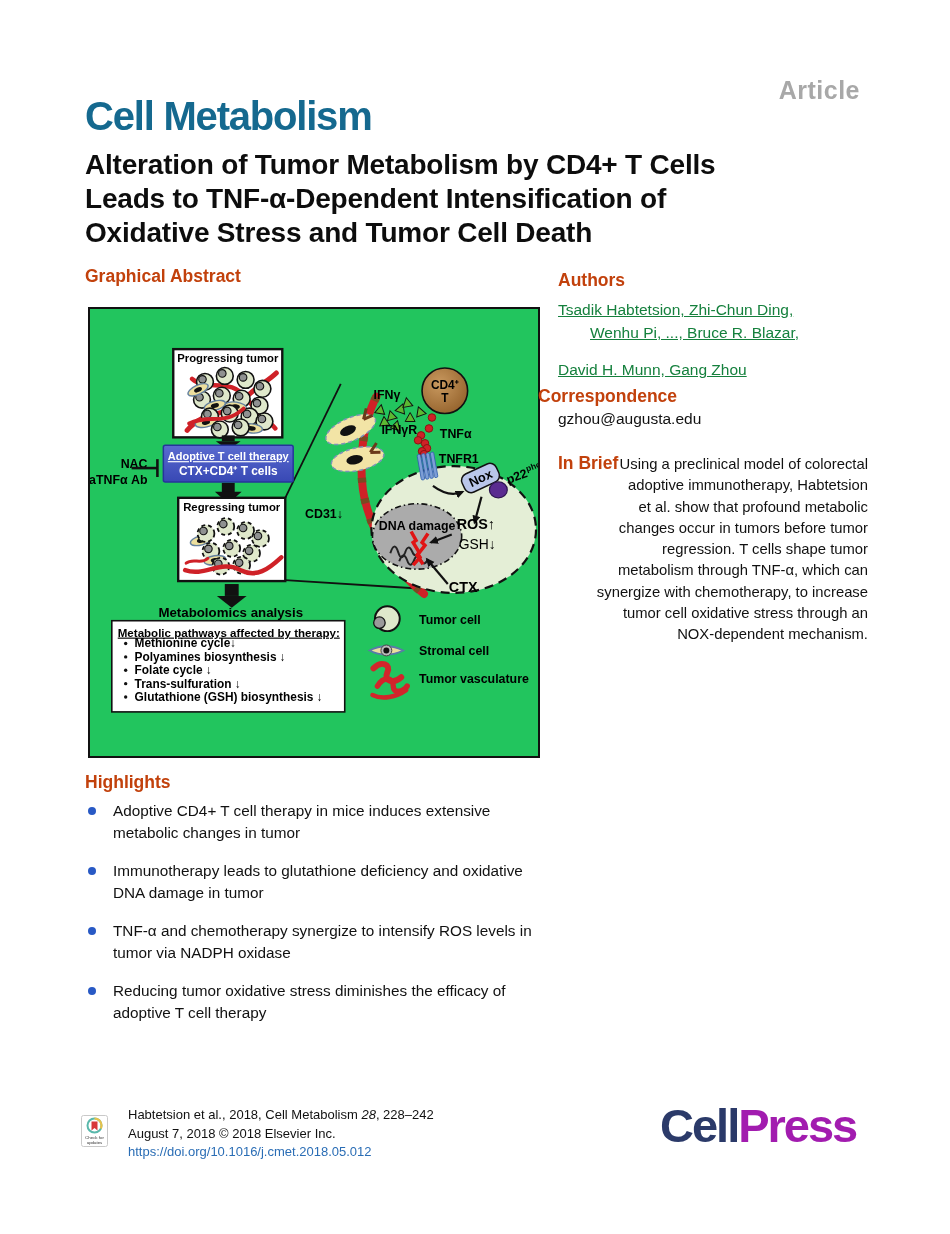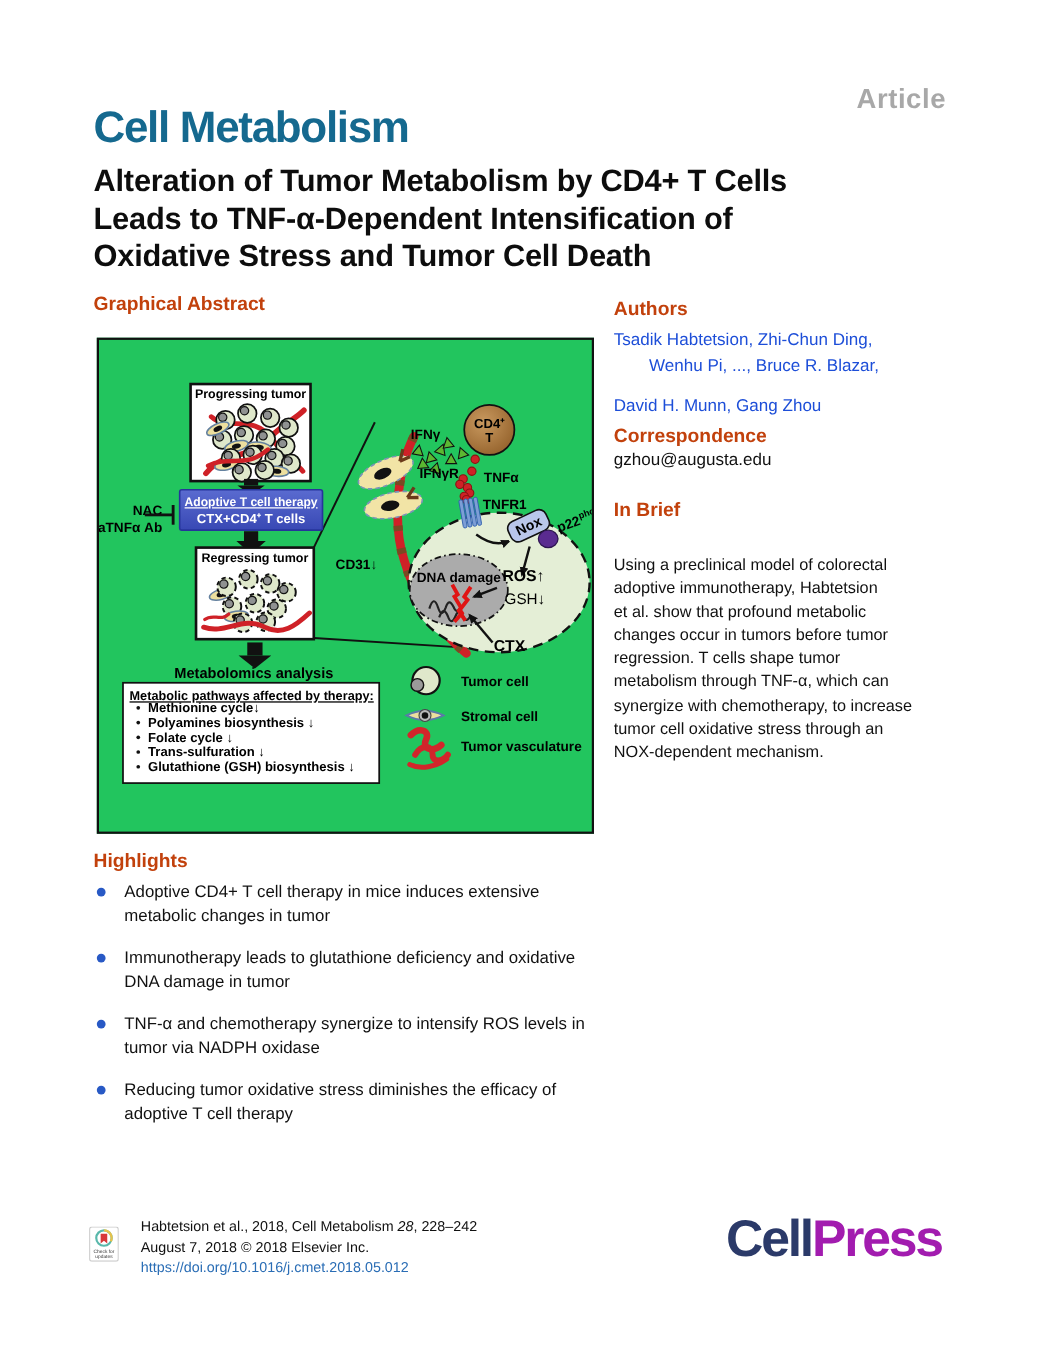--- a/index.html
+++ b/index.html
@@ -8,24 +8,24 @@
   .article-label{position:absolute;top:76px;left:690px;width:170px;text-align:right;
         font-size:25px;font-weight:bold;color:#a8a8a8;letter-spacing:0.5px;}
   .journal-logo{position:absolute;top:94px;left:85px;font-size:40px;font-weight:bold;
         color:#15698f;letter-spacing:-1.2px;}
   .paper-title{position:absolute;top:148px;left:85px;width:770px;font-size:28px;
         font-weight:bold;line-height:34px;color:#0d0d0d;letter-spacing:-0.2px;}
   .sec-head{position:absolute;font-size:17.5px;font-weight:bold;color:#c2410c;}
   .ga-box{position:absolute;top:307px;left:88px;width:448px;height:447px;border:2px solid #111;
         background:#22c55e;}
   .ga-box svg{display:block;}
-  .authors-text{position:absolute;left:558px;top:298px;font-size:15.5px;line-height:23px;color:#1d4ed8;}
+  .authors-text{position:absolute;left:558px;top:298px;font-size:15.5px;line-height:23px;color:#15803d;text-decoration:underline;}
   .email{position:absolute;left:558px;top:410px;font-size:15.5px;color:#111;text-decoration:none;}
-  .inbrief-text{position:absolute;left:558px;top:504px;width:310px;font-size:14.8px;
-        line-height:21.3px;color:#111;}
+  .inbrief-text{position:absolute;left:558px;top:454px;width:310px;font-size:14.8px;
+        line-height:21.3px;color:#111;text-align:right;}
   .inbrief-text span{display:block;}
   .hl-list{position:absolute;left:85px;top:800px;width:480px;list-style:none;margin:0;padding:0;}
   .hl-item{position:relative;padding-left:28px;margin-bottom:17px;font-size:15.3px;
         line-height:21.5px;color:#111;}
   .hl-dot{position:absolute;left:3px;top:7px;width:8px;height:8px;border-radius:50%;background:#2859c5;}
   .hl-item span.hl-text span{display:block;}
   .footer-cite{position:absolute;left:128px;top:1106px;font-size:13px;line-height:18.5px;color:#111;}
   .footer-cite em{font-style:italic;}
   .doi-link{color:#2a6db5;text-decoration:none;cursor:pointer;}
   .cellpress{position:absolute;left:660px;top:1098px;font-size:47px;font-weight:bold;letter-spacing:-2px;}
@@ -302,21 +302,21 @@
   </svg>
   </div>
 
   <div class="sec-head" style="top:270px;left:558px;">Authors</div>
   <div class="authors-text">
     <span style="display:block;">Tsadik Habtetsion, Zhi-Chun Ding,</span>
     <span style="display:block;margin-left:32px;">Wenhu Pi, ..., Bruce R. Blazar,</span>
     <span style="display:block;margin-top:14px;">David H. Munn, Gang Zhou</span>
   </div>
 
-  <div class="sec-head" style="top:386px;left:558px;">Correspondence</div>
+  <div class="sec-head" style="top:386px;left:538px;">Correspondence</div>
   <a class="email">gzhou@augusta.edu</a>
 
   <div class="sec-head" style="top:453px;left:558px;">In Brief</div>
   <div class="inbrief-text">
     <span>Using a preclinical model of colorectal</span>
     <span>adoptive immunotherapy, Habtetsion</span>
     <span>et al. show that profound metabolic</span>
     <span>changes occur in tumors before tumor</span>
     <span>regression. T cells shape tumor</span>
     <span>metabolism through TNF-α, which can</span>

